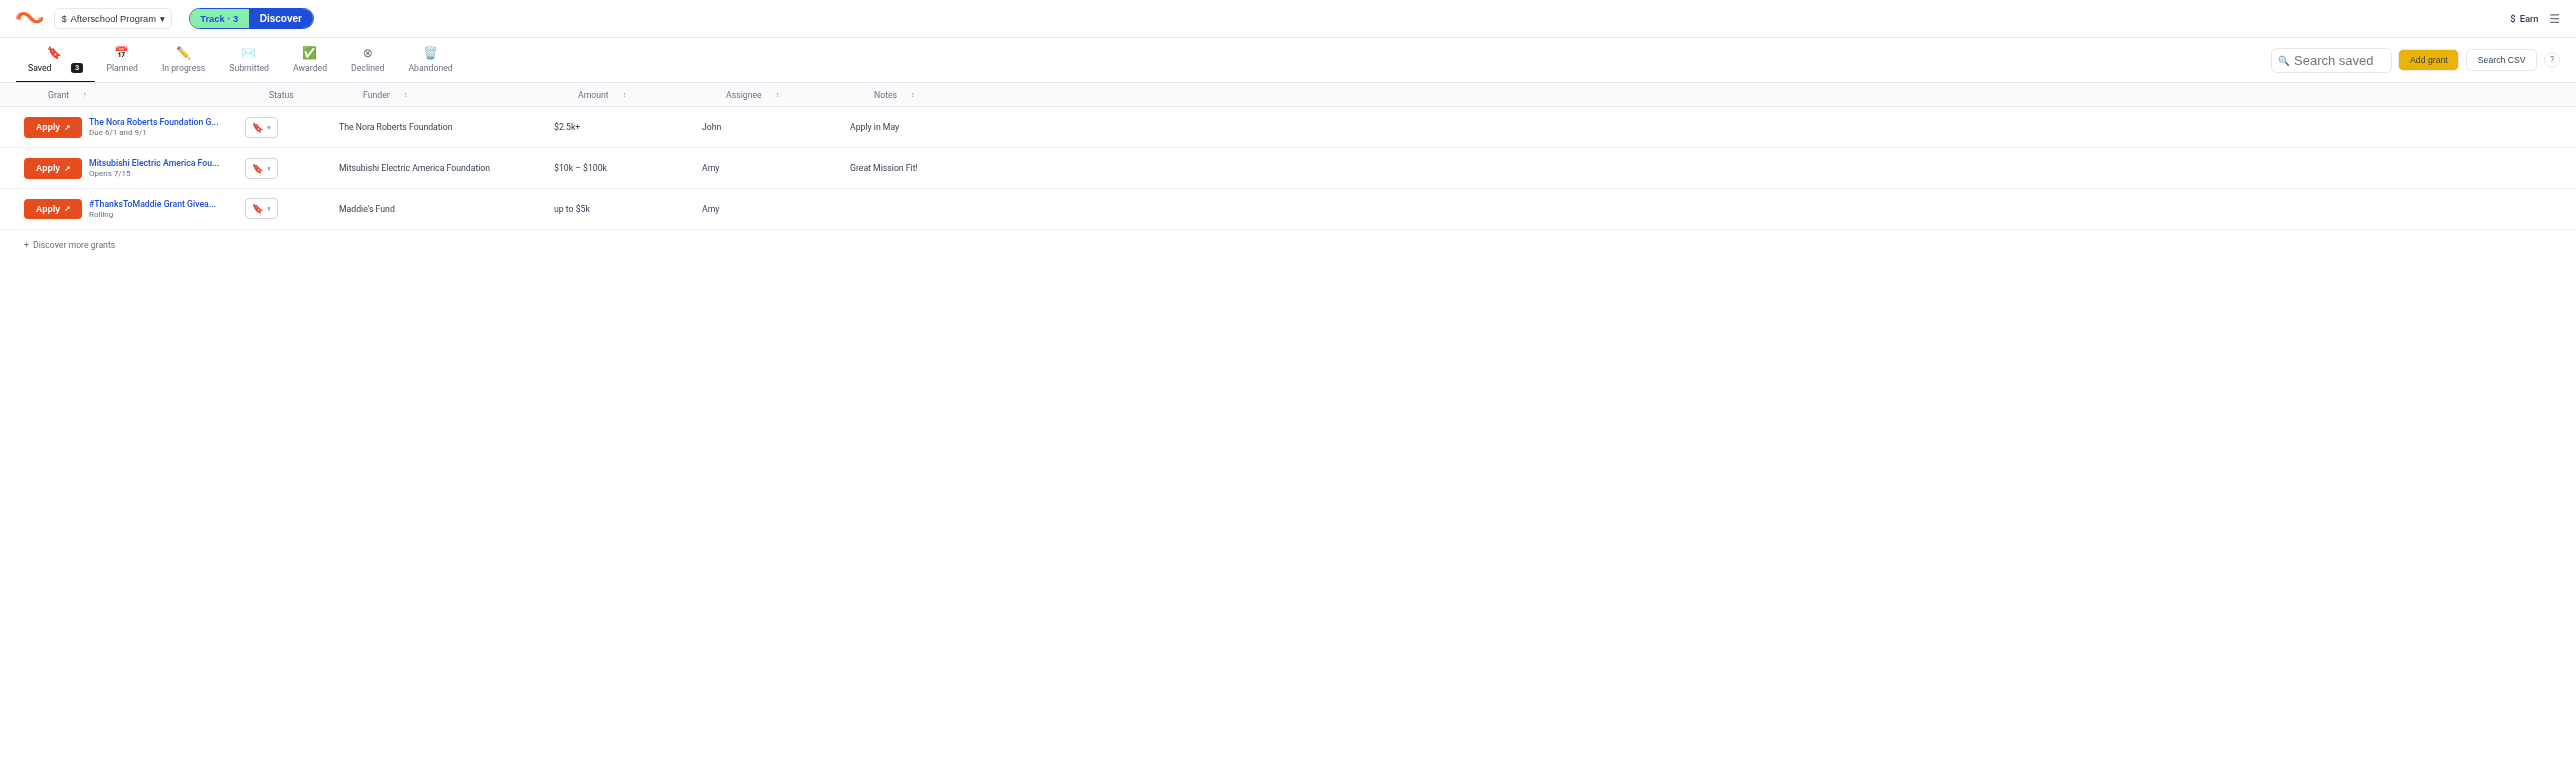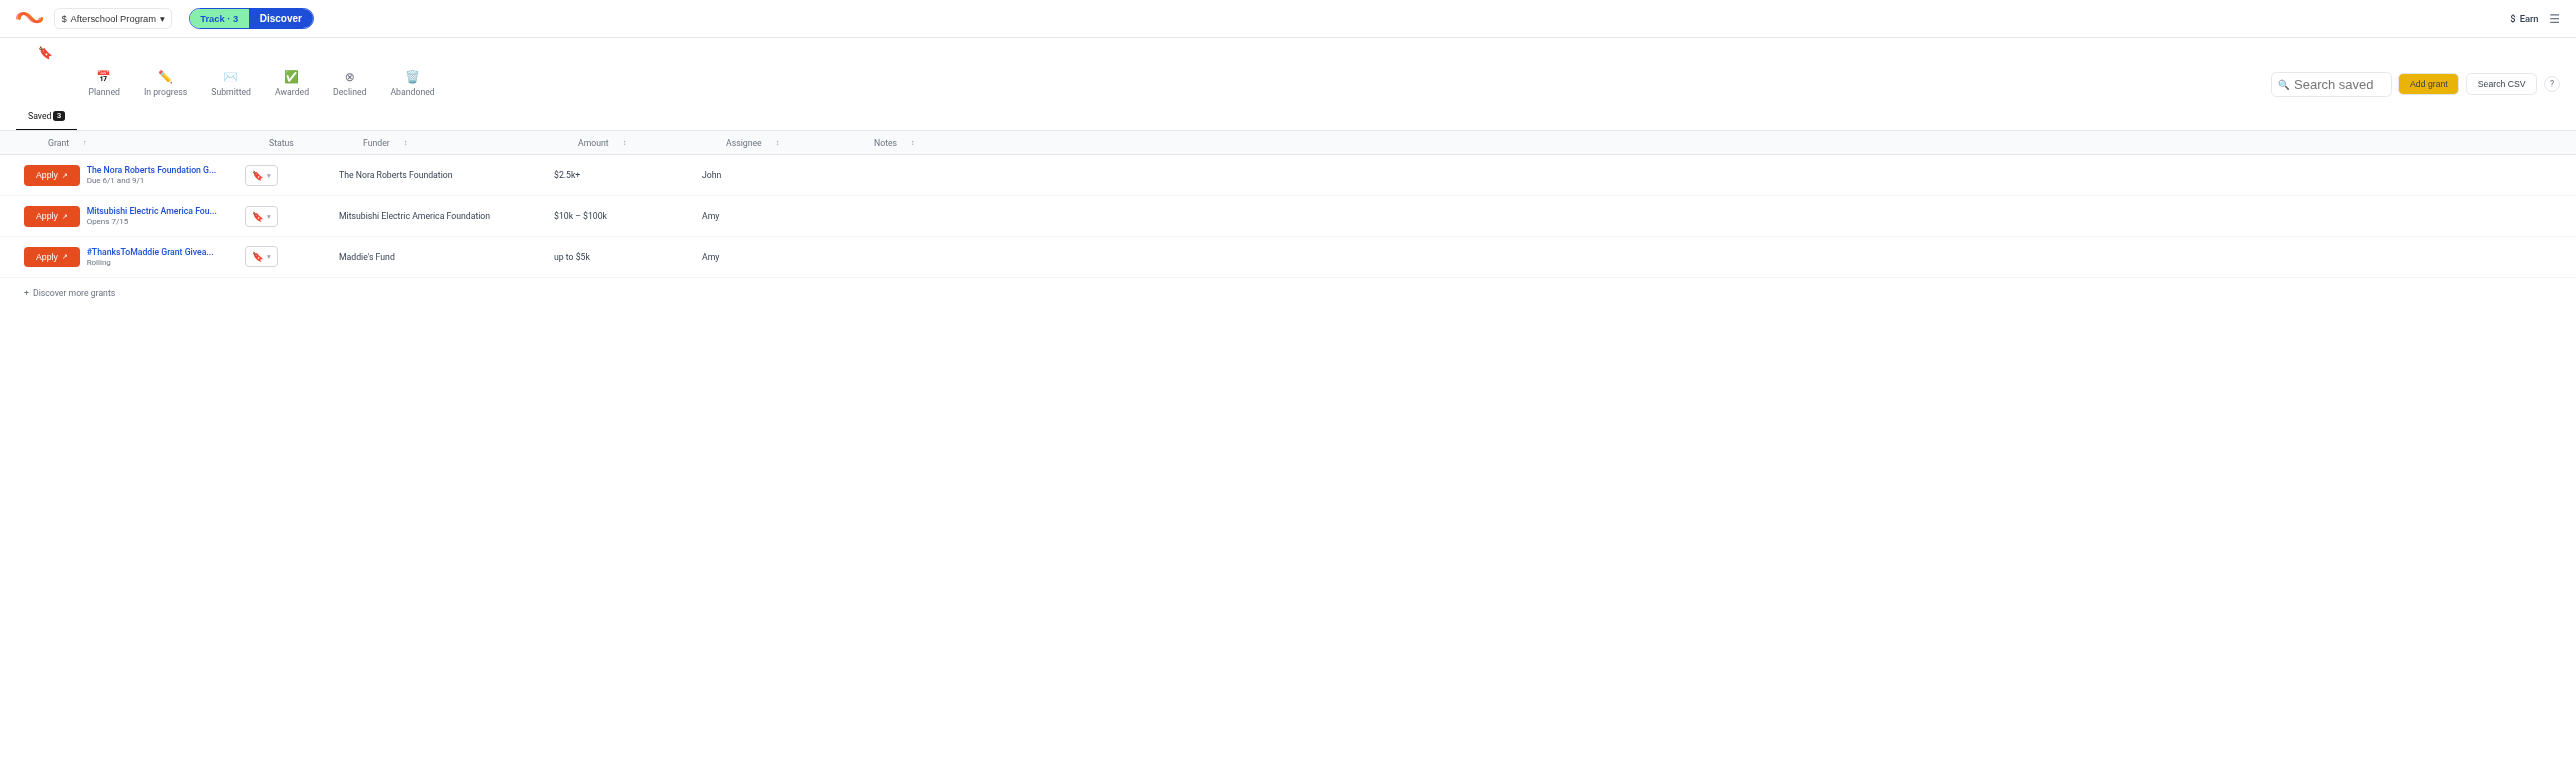--- a/index.html
+++ b/index.html
@@ -103,22 +103,21 @@
     .nav-tab.active {
       color: #111;
       border-bottom: 1.3px solid #111;
     }
     .nav-tab .tab-icon {
       font-size: 12px;
     }
     .nav-tab .tab-label-wrap {
       display: flex;
       align-items: center;
-      gap: 2px;
-      margin-top: 48px;
+      gap: 20px;
     }
     .badge {
       background: #1d1d1d;
       color: #fff;
       border-radius: 2.7px;
       font-size: 7.4px;
       padding: 0.7px 3.4px;
       font-weight: 600;
     }
     .subnav-right {
@@ -228,21 +227,21 @@
     .apply-btn {
       display: inline-flex;
       align-items: center;
       gap: 4px;
       padding: 5.4px 12px;
       background: #e54c1e;
       color: #fff;
       border: none;
       border-radius: 4px;
       font-size: 8.7px;
-      font-weight: 400;
+      font-weight: 700;
       cursor: pointer;
     }
     .apply-btn .ext-icon {
       font-size: 7.4px;
     }
     .status-btn {
       display: inline-flex;
       align-items: center;
       gap: 2.7px;
       padding: 4px 6.7px;
@@ -412,20 +411,21 @@
     </div>
     <div class="table-cell">
       <button class="status-btn">
         <span class="bookmark-icon">🔖</span>
         <span class="chevron-icon">▾</span>
       </button>
     </div>
     <div class="table-cell">The Nora Roberts Foundation</div>
     <div class="table-cell">$2.5k+</div>
     <div class="table-cell">John</div>
+    <div class="table-cell">Apply in May</div>
   </div>
 
   <div class="table-row">
     <div class="table-cell grant-cell">
       <div class="grant-cell-inner">
         <button class="apply-btn">
           <span>Apply</span>
           <span class="ext-icon">↗</span>
         </button>
         <div>
@@ -436,20 +436,21 @@
     </div>
     <div class="table-cell">
       <button class="status-btn">
         <span class="bookmark-icon">🔖</span>
         <span class="chevron-icon">▾</span>
       </button>
     </div>
     <div class="table-cell">Mitsubishi Electric America Foundation</div>
     <div class="table-cell">$10k – $100k</div>
     <div class="table-cell">Amy</div>
+    <div class="table-cell">Great Mission Fit!</div>
   </div>
 
   <div class="table-row">
     <div class="table-cell grant-cell">
       <div class="grant-cell-inner">
         <button class="apply-btn">
           <span>Apply</span>
           <span class="ext-icon">↗</span>
         </button>
         <div>

